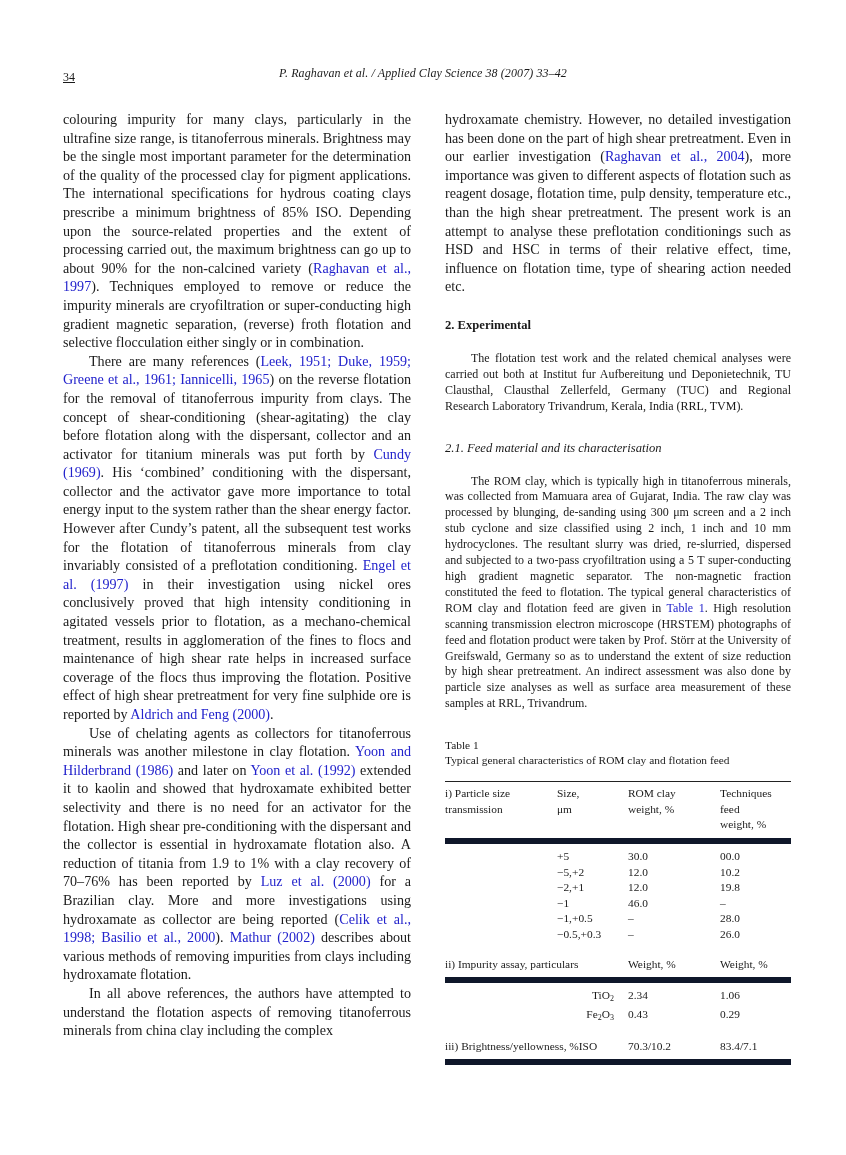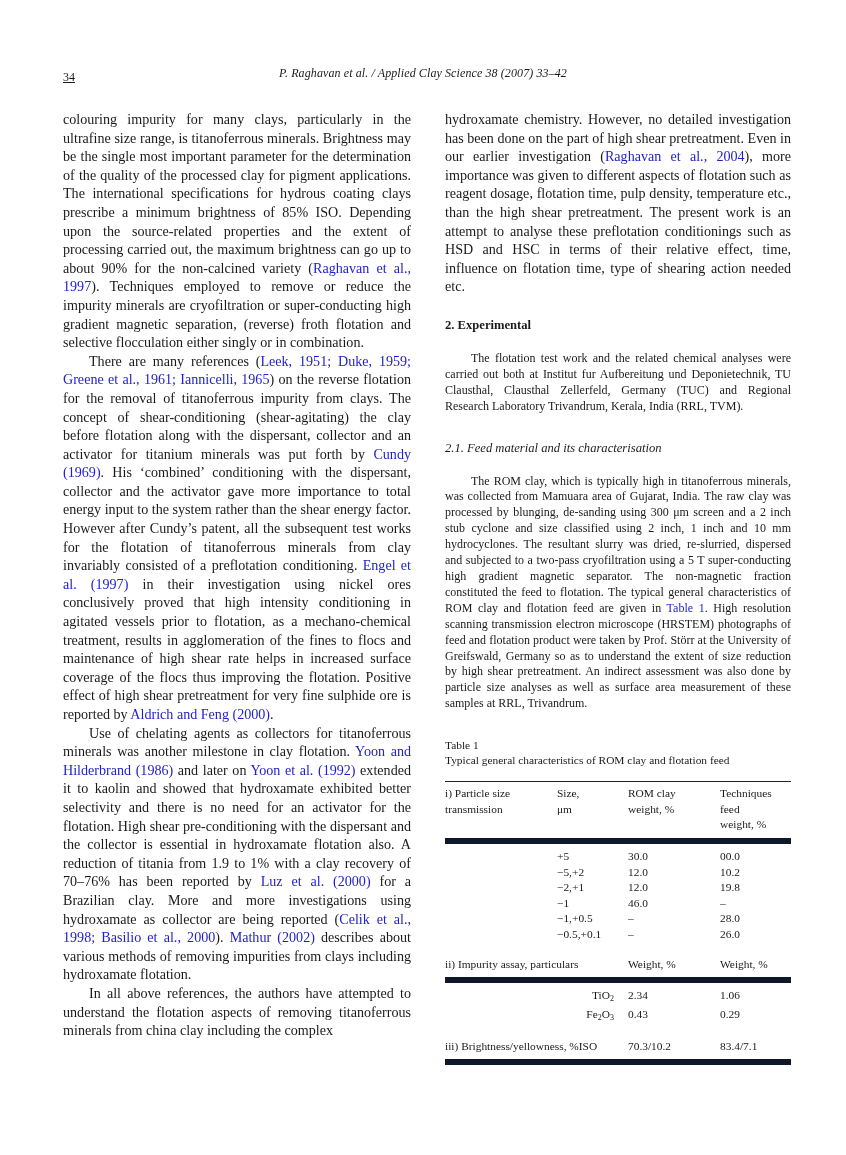--- a/index.html
+++ b/index.html
@@ -114,21 +114,21 @@
             <td>–</td>
           </tr>
           <tr>
             <td></td>
             <td>−1,+0.5</td>
             <td>–</td>
             <td>28.0</td>
           </tr>
           <tr>
             <td></td>
-            <td>−0.5,+0.1</td>
+            <td>−0.5,+0.3</td>
             <td>–</td>
             <td>26.0</td>
           </tr>
         </tbody>
       <tbody>
           <tr class="sp">
             <td></td>
             <td></td>
             <td></td>
             <td></td>

